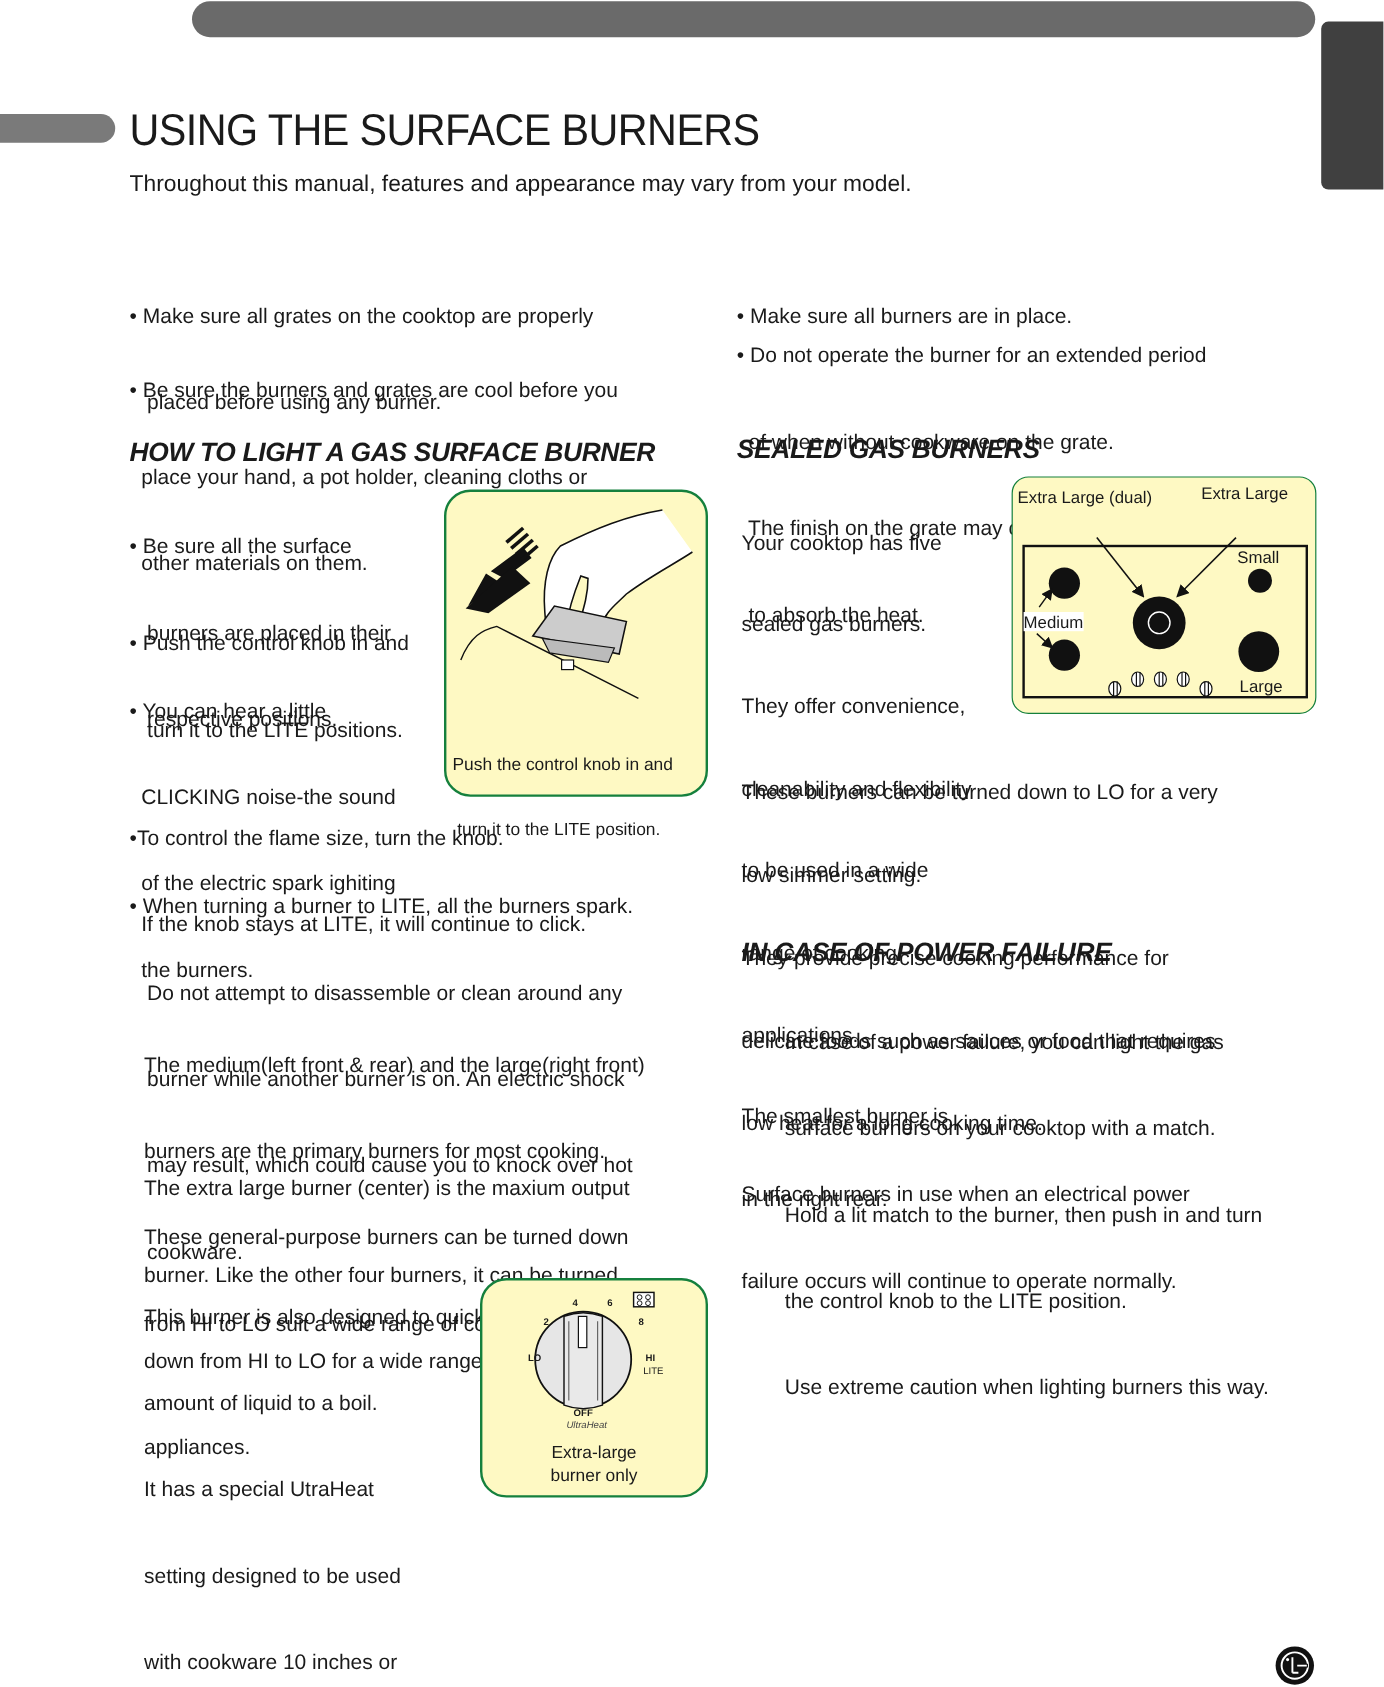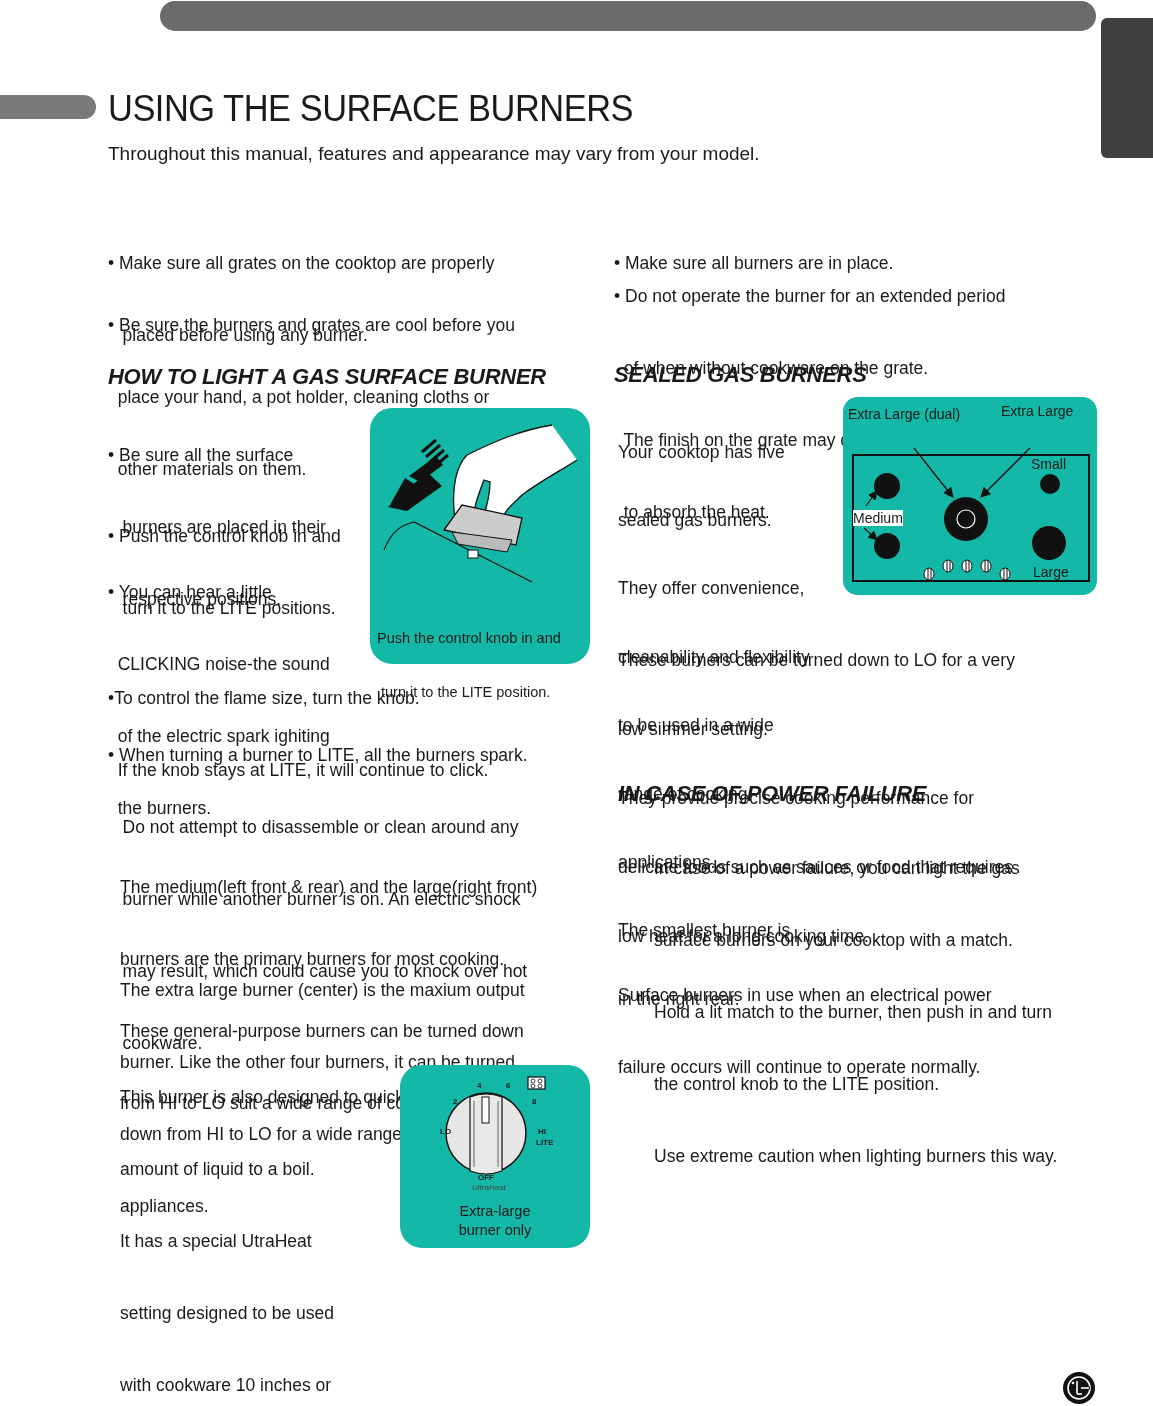--- a/index.html
+++ b/index.html
@@ -12,21 +12,21 @@
               border-radius:6px 0 0 6px; }
   .title-pill { left:0; top:95px; width:96px; height:24px; background:#7a7a7a;
                 border-radius:0 12px 12px 0; }
   .page-title { left:108px; top:88px; font-size:37px; letter-spacing:-0.5px; color:#1a1a1a;
                 transform:scaleX(0.93); transform-origin:left top; white-space:nowrap; }
   .subtitle { left:108px; top:143px; font-size:19px; white-space:nowrap; }
   .txt { font-size:17.5px; line-height:24px; white-space:pre; }
   .bullet-line { display:block; }
   .h2 { font-size:22px; font-weight:bold; font-style:italic; white-space:nowrap;
         letter-spacing:-0.3px; }
-  .fig-box { border:2px solid #14b8a6; border-radius:22px; background:#14b8a6; box-sizing:border-box; }
+  .fig-box { border:2px solid #15803d; border-radius:22px; background:#fef9c3; box-sizing:border-box; }
   .fig-caption { font-size:14.5px; line-height:18px; text-align:left; white-space:pre; }
   .lg-logo { left:1063px; top:1372px; width:32px; height:32px; border-radius:50%; background:#111; }
 </style>
 </head>
 <body>
 
 <div class="abs top-bar"></div>
 <div class="abs side-tab"></div>
 <div class="abs title-pill"></div>
 
@@ -149,21 +149,21 @@
     <circle cx="138" cy="14" r="2" fill="none" stroke="#111" stroke-width="0.8"></circle>
     <circle cx="131" cy="19" r="2" fill="none" stroke="#111" stroke-width="0.8"></circle>
     <circle cx="138" cy="19" r="2" fill="none" stroke="#111" stroke-width="0.8"></circle>
   </svg>
   <span class="abs" style="left:75px;top:14px;font-size:8px;font-weight:bold;">4</span>
   <span class="abs" style="left:104px;top:14px;font-size:8px;font-weight:bold;">6</span>
   <span class="abs" style="left:51px;top:30px;font-size:8px;font-weight:bold;">2</span>
   <span class="abs" style="left:130px;top:30px;font-size:8px;font-weight:bold;">8</span>
   <span class="abs" style="left:38px;top:60px;font-size:8px;font-weight:bold;">LO</span>
   <span class="abs" style="left:136px;top:60px;font-size:8px;font-weight:bold;">HI</span>
-  <span class="abs" style="left:134px;top:71px;font-size:8px;font-weight:bold;">LITE</span>
+  <span class="abs" style="left:134px;top:71px;font-size:8px;font-weight:normal;">LITE</span>
   <span class="abs" style="left:76px;top:106px;font-size:8px;font-weight:bold;">OFF</span>
   <span class="abs" style="left:70px;top:116px;font-size:8px;font-style:italic;color:#444;">UltraHeat</span>
   <div class="abs" style="left:0;width:186px;top:135px;text-align:center;font-size:14.5px;line-height:19px;">
     <span class="bullet-line">Extra-large</span>
     <span class="bullet-line">burner only</span>
   </div>
 </div>
 
 <div class="abs txt" style="left:618px;top:395px;line-height:22.8px;">
   <span class="bullet-line">Your cooktop has five</span>

